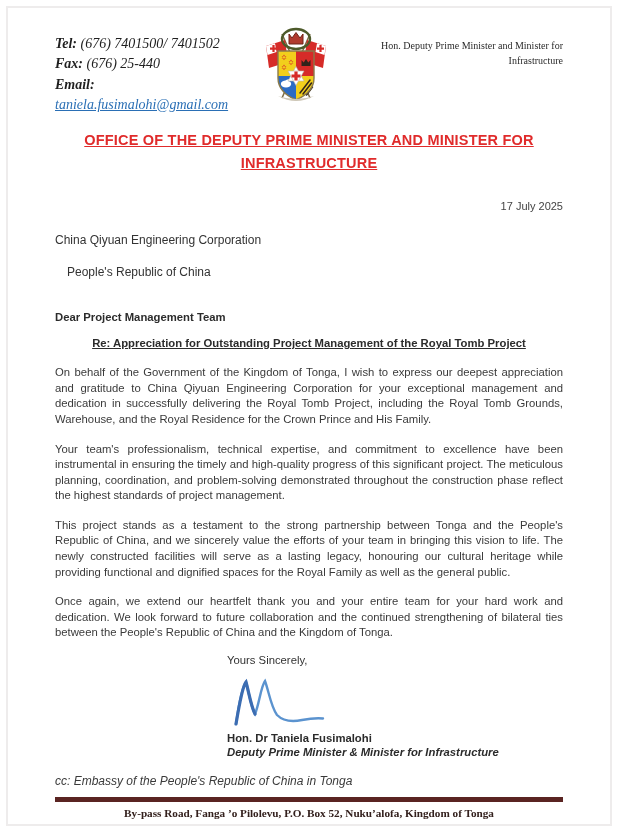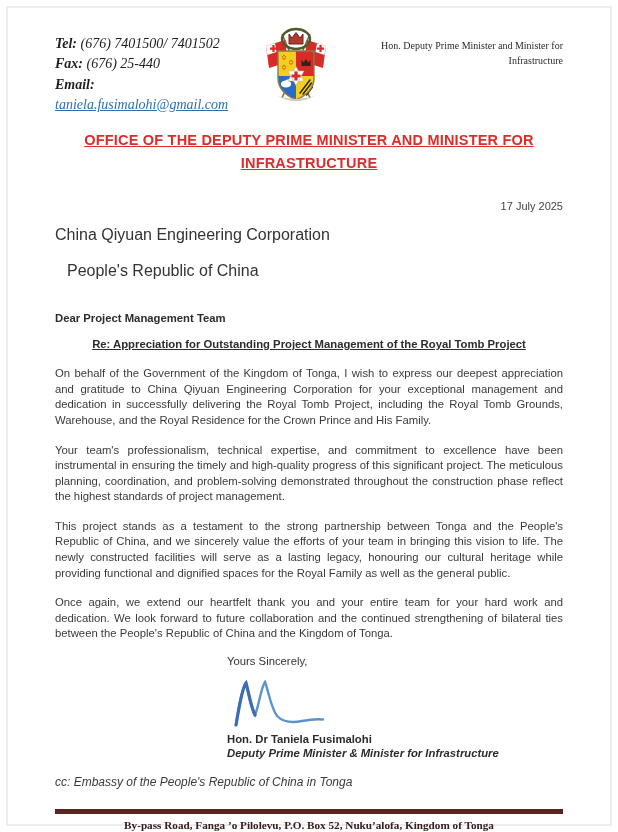--- a/index.html
+++ b/index.html
@@ -28,42 +28,42 @@
 
   
   .letterhead {
     margin:14px 10px 0 10px; text-align:center;
     color:#e02b2b; font-weight:bold; font-size:14.5px; line-height:1.55;
     text-decoration:underline; letter-spacing:.2px;
   }
 
   .date-line { margin-top:26px; text-align:right; font-size:11px; color:#444; }
 
-  .recipient { margin-top:14px; font-size:16px; color:#333; }
+  .recipient { margin-top:21px; font-size:12px; color:#333; }
   .recipient .r2 { margin-top:18px;padding-left:12px; }
 
   .salutation { margin-top:32px; font-weight:bold; font-size:11.3px; color:#2c2c2c; }
   .subject {
     margin-top:14px; text-align:center; font-weight:bold; font-size:11.3px;
     color:#2c2c2c; text-decoration:underline;
   }
 
   .para {
     margin-top:14px; font-size:11.3px; line-height:15.6px;
     text-align:justify; color:#3a3a3a;
   }
 
   .closing-block { margin-top:13px; margin-left:172px; font-size:11.3px; color:#333; }
   .signature { margin:8px 0 0 2px; }
   .sig-name { font-weight:bold; font-size:11.3px; color:#2b2b2b; margin-top:2px; }
   .sig-title { font-weight:bold; font-style:italic; font-size:11.3px; color:#2b2b2b; margin-top:2px; }
 
   .cc-line { margin-top:16px; font-style:italic; font-size:12px; color:#3a3a3a; }
 
-  .footer { position:absolute; left:55px; right:55px; bottom:1px; }
+  .footer { position:absolute; left:55px; right:55px; bottom:13px; }
   .footer-bar { height:5px; background:#5a2422; }
   .footer-text {
     margin-top:5px; text-align:center;
     font-family:"Liberation Serif", serif; font-weight:bold;
     font-size:11.2px; color:#33201d;
   }
 </style>
 </head>
 <body>
 

